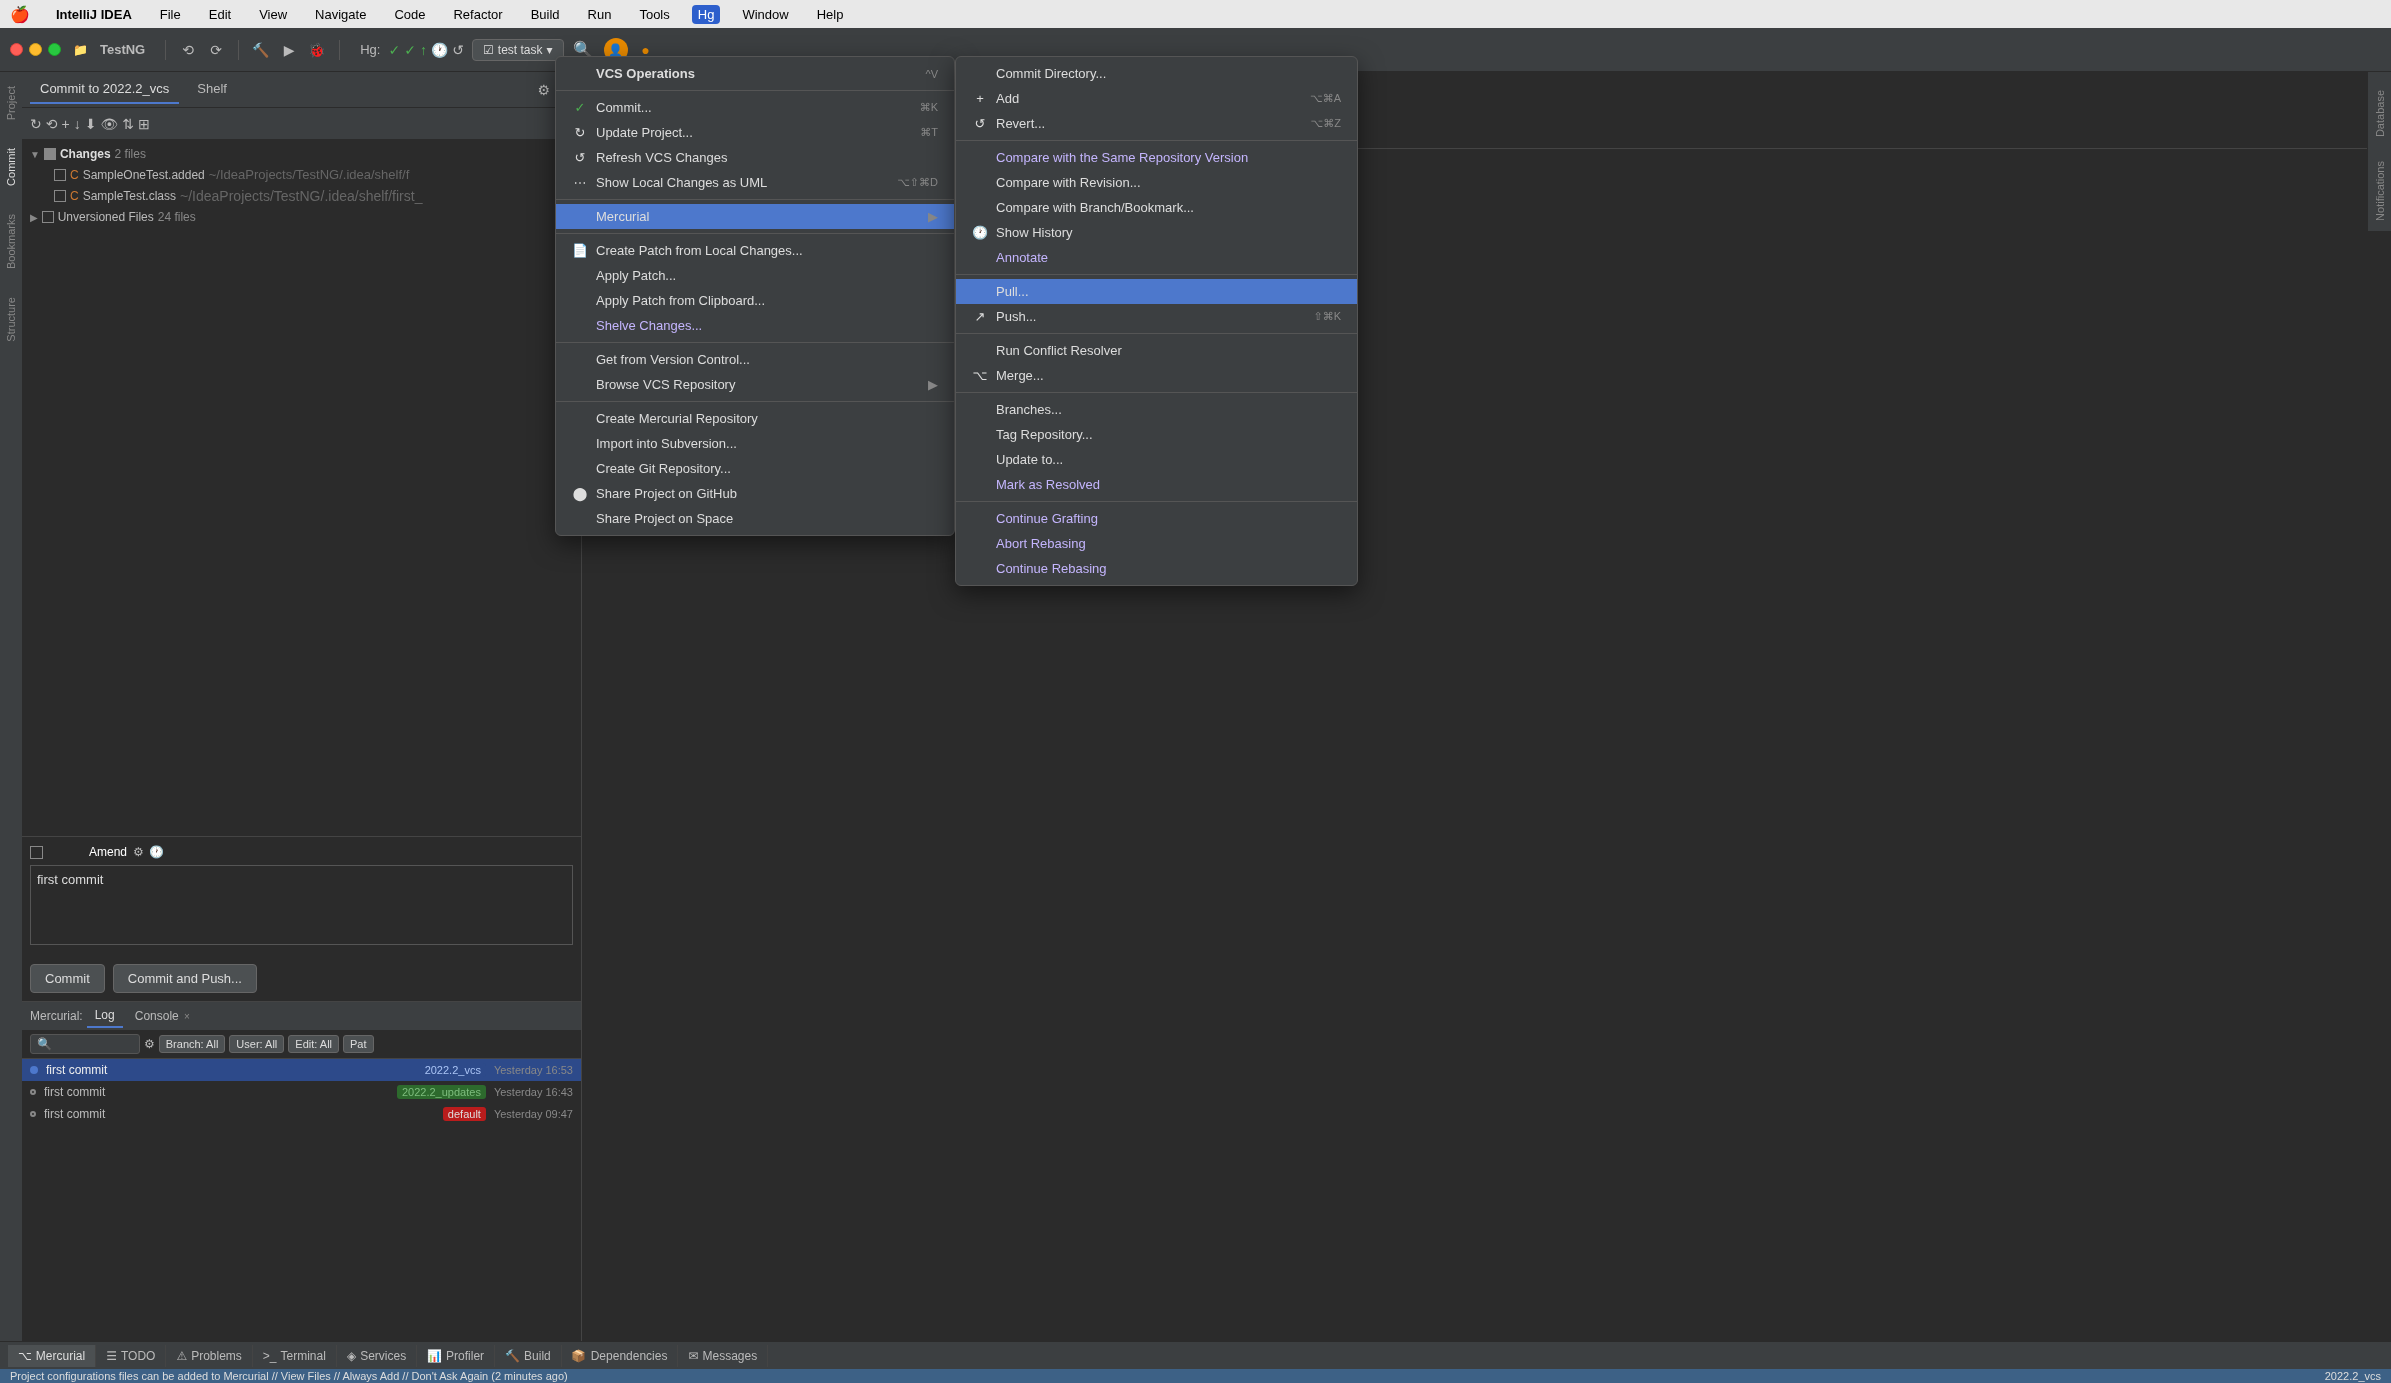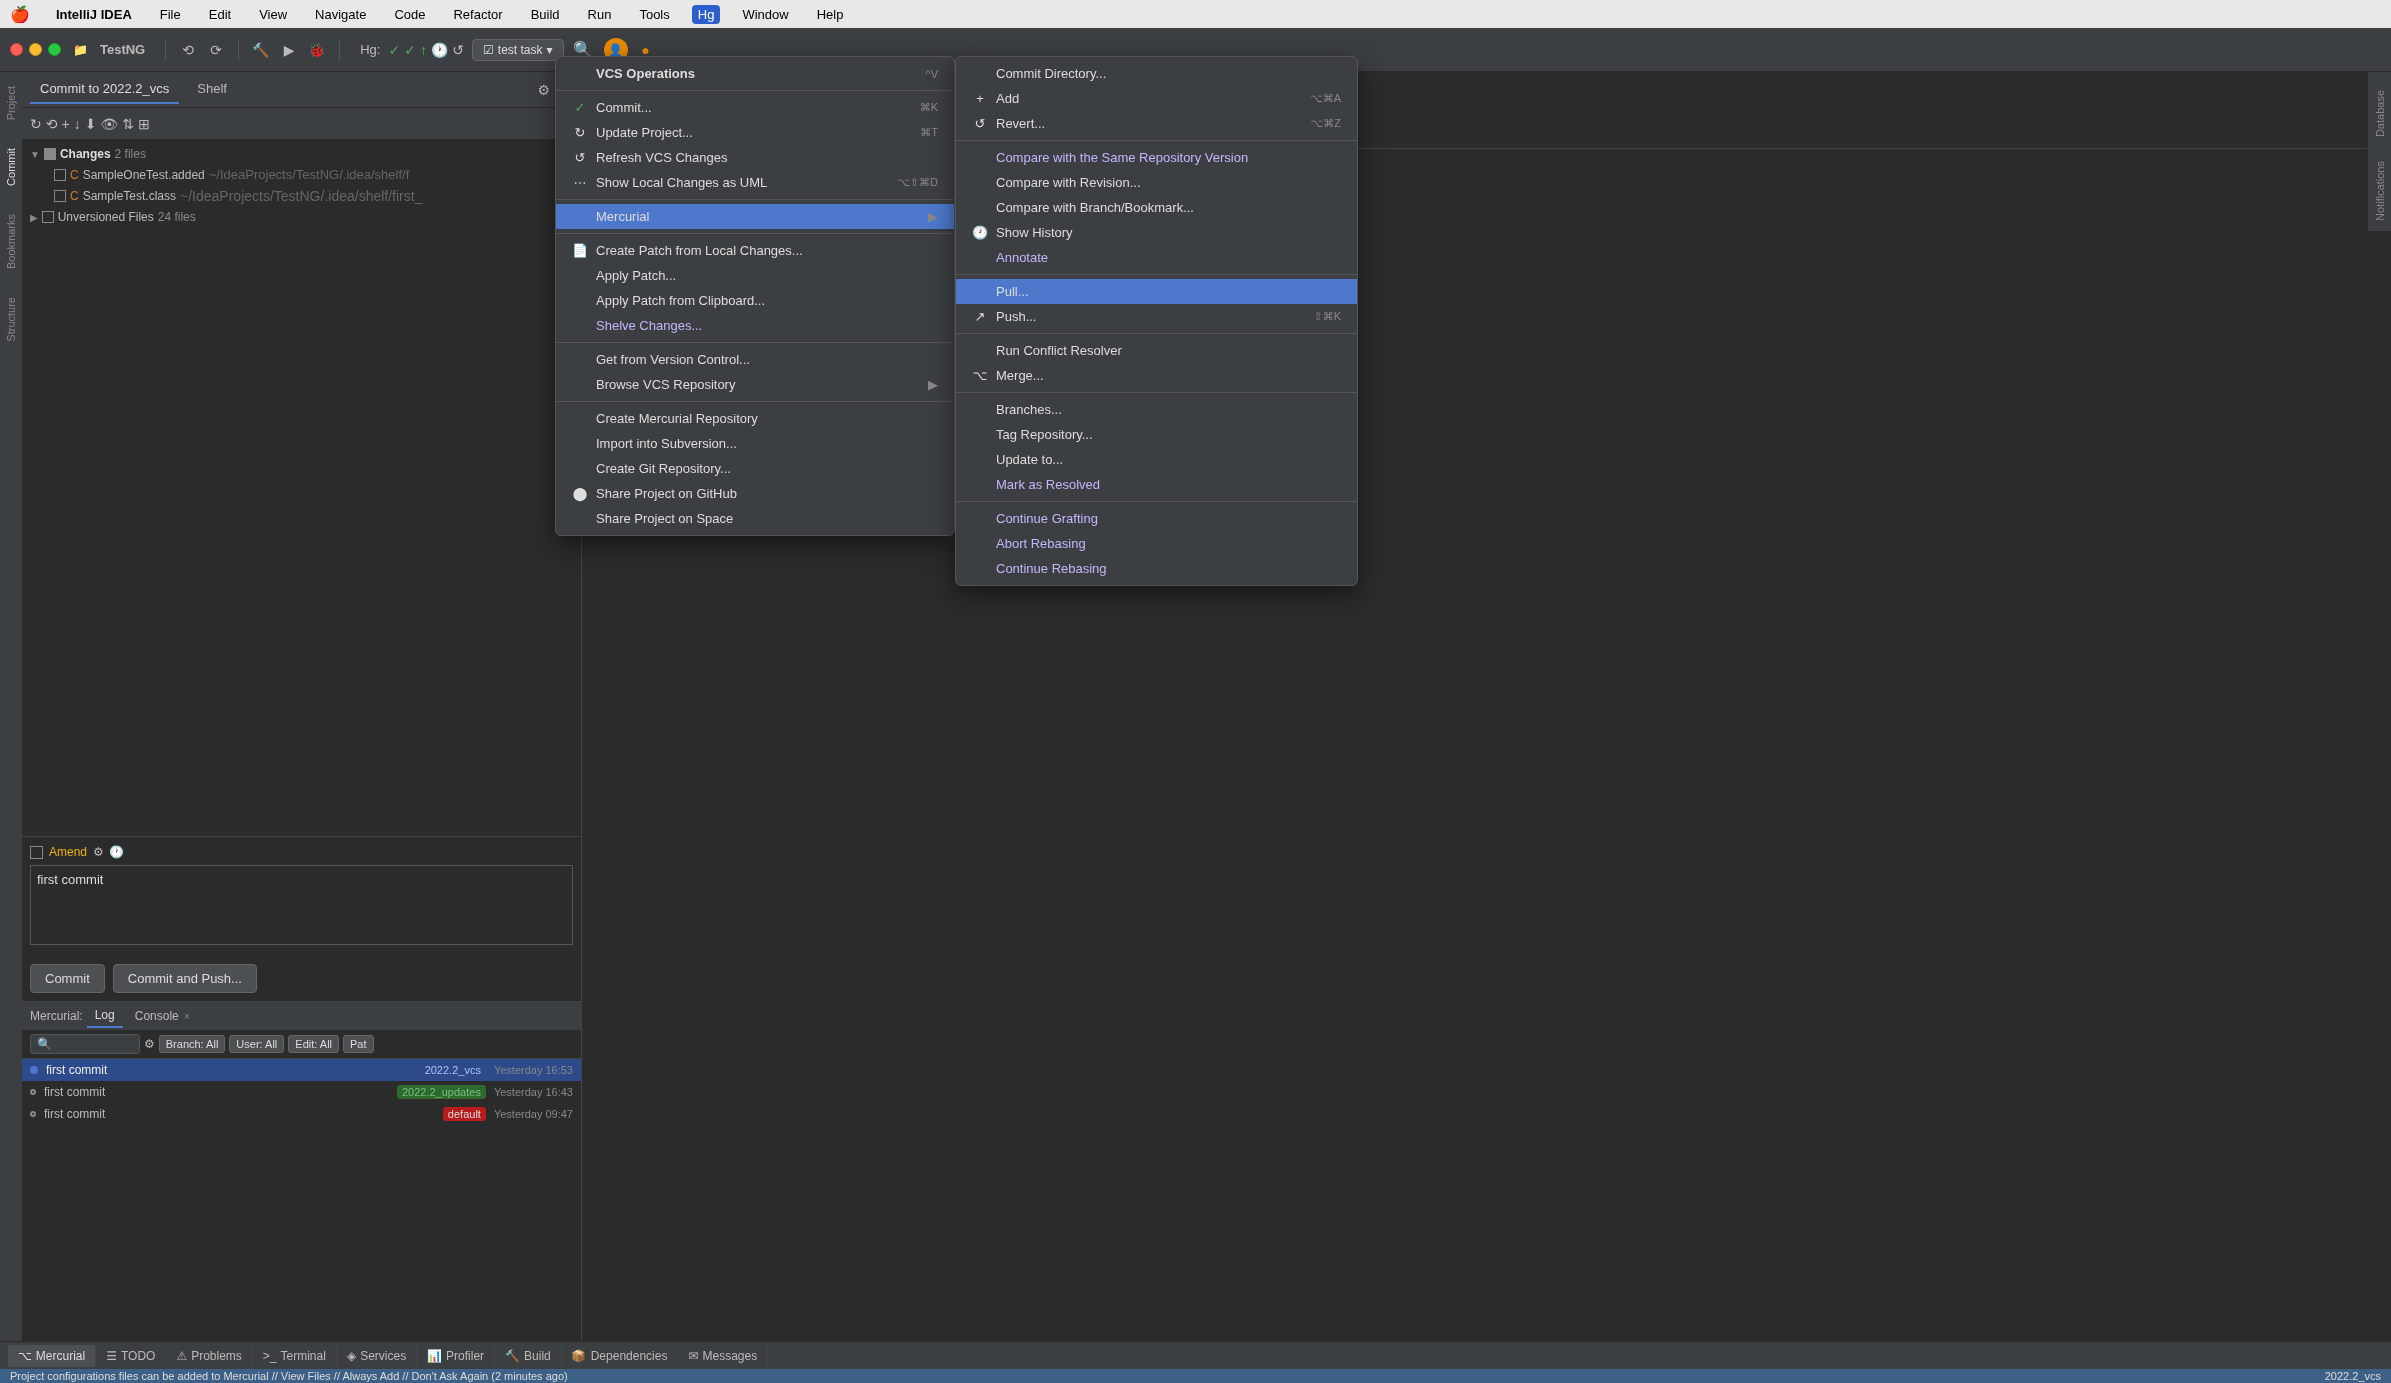--- a/index.html
+++ b/index.html
@@ -193,21 +193,21 @@
 
     .commit-message-area {
       padding: 8px;
       border-top: 1px solid #444;
     }
     .amend-row {
       display: flex; align-items: center; gap: 6px;
       margin-bottom: 6px;
     }
     .amend-checkbox { width: 13px; height: 13px; border: 1px solid #888; background: #2b2b2b; }
-    .amend-label { font-size: 12px; color: #eab308; }
+    .amend-label { font-size: 12px; color: #ffffff; margin-left: 40px; }
     .gear-icon { color: #bbbbbb; font-size: 12px; cursor: pointer; }
     .history-icon { color: #bbbbbb; font-size: 12px; cursor: pointer; }
 
     .commit-msg-input {
       width: 100%;
       height: 80px;
       background: #2b2b2b;
       border: 1px solid #555;
       color: #ddd;
       font-size: 13px;

